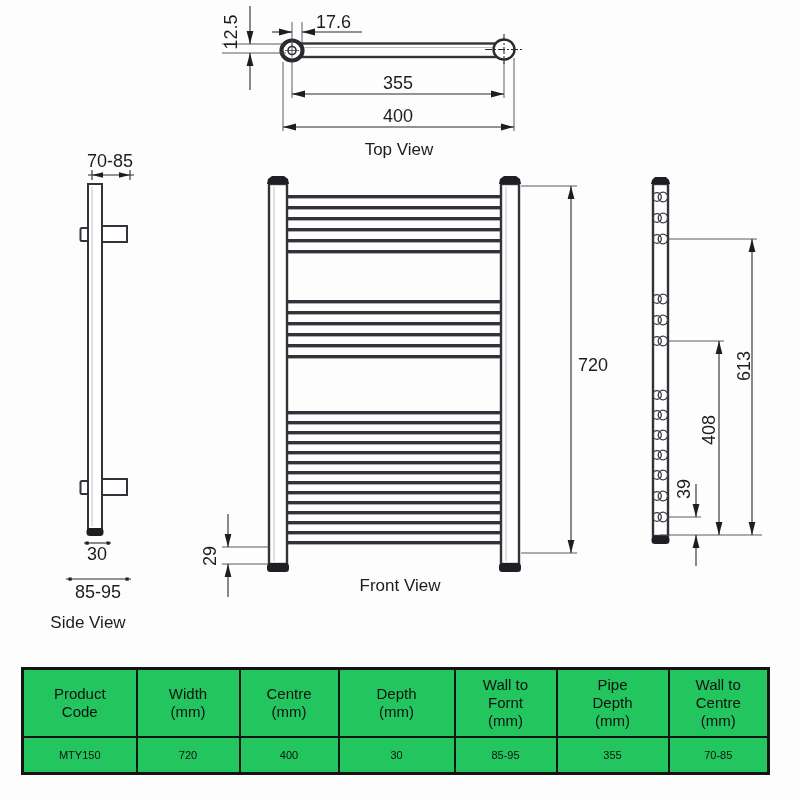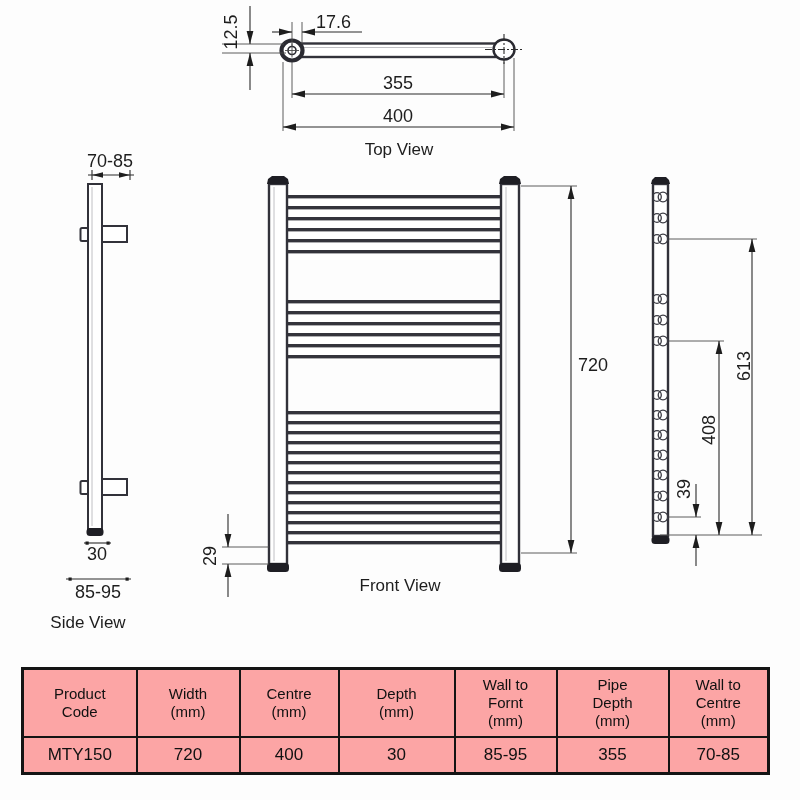--- a/index.html
+++ b/index.html
@@ -15,26 +15,26 @@
   .hl{stroke:#b9b9bd;stroke-width:0.9;fill:none;}
   .arrow{fill:#1d1d1d;stroke:none;}
   .sq{fill:#1d1d1d;stroke:none;}
   .ring{fill:#ffffff;stroke:#2a2a31;}
   .circ{fill:none;stroke:#3a3a42;stroke-width:1.3;}
   text{fill:#1d1d1d;}
   .dim-text{font-size:18px;font-family:"Liberation Sans",sans-serif;}
   .view-label{font-size:17px;font-family:"Liberation Sans",sans-serif;}
   
   .spec{position:absolute;left:21px;top:667px;border-collapse:collapse;table-layout:fixed;
-        width:747px;background:#fca5a5;}
+        width:747px;background:#22c55e;}
   .spec th,.spec td{border:2px solid #141414;text-align:center;vertical-align:middle;
         font-weight:400;color:#111;padding:2px 2px;}
   .spec{border:3px solid #141414;}
   .spec th{height:62px;font-size:15px;line-height:1.22;white-space:pre-line;}
-  .spec td{height:30px;font-size:17px;}
+  .spec td{height:30px;font-size:11px;}
 </style>
 </head>
 <body>
 
 <div class="canvas">
 
 <svg width="800" height="800" viewBox="0 0 800 800">
 
   <g>
 

